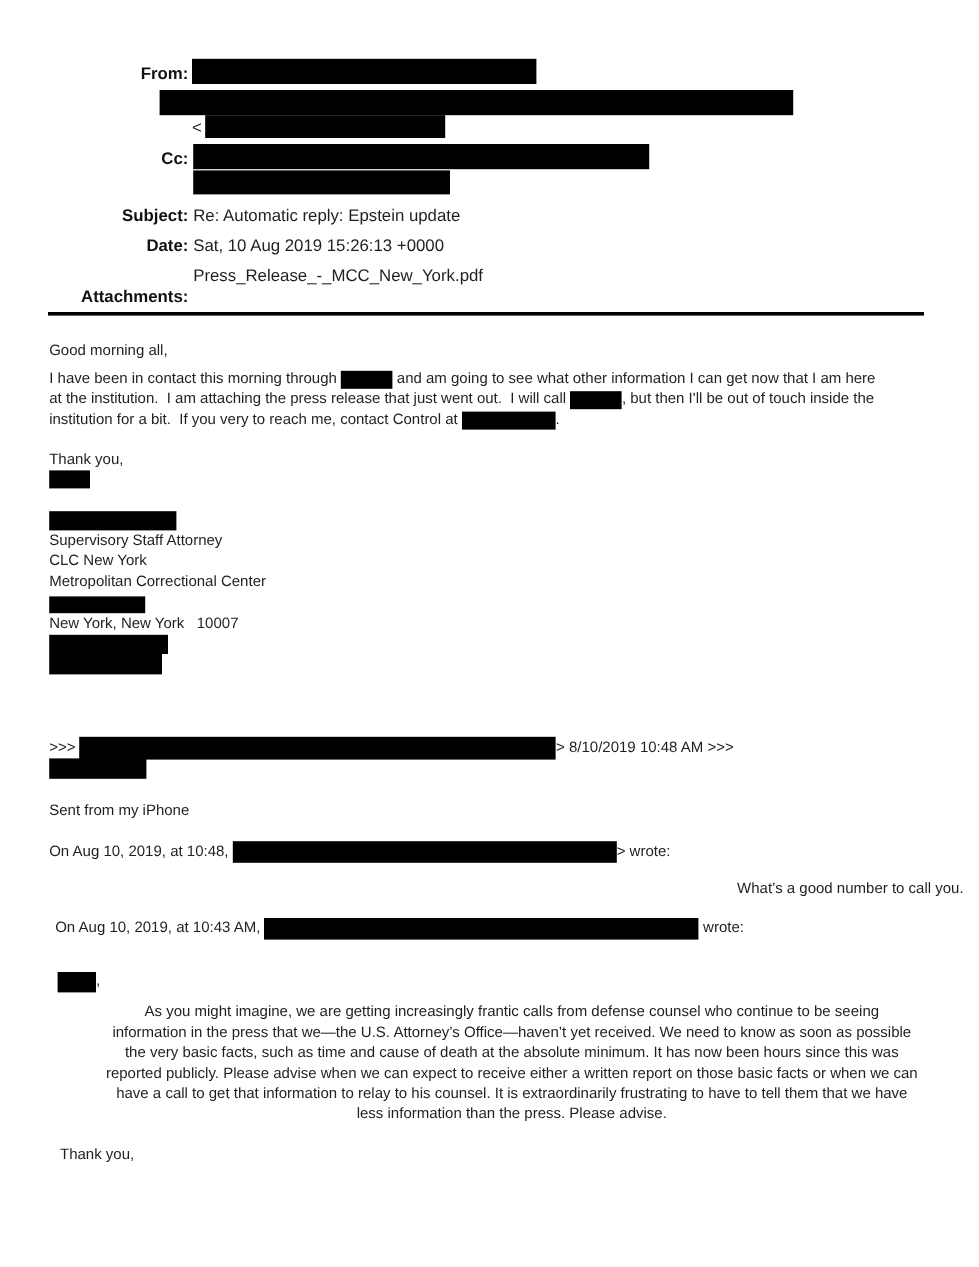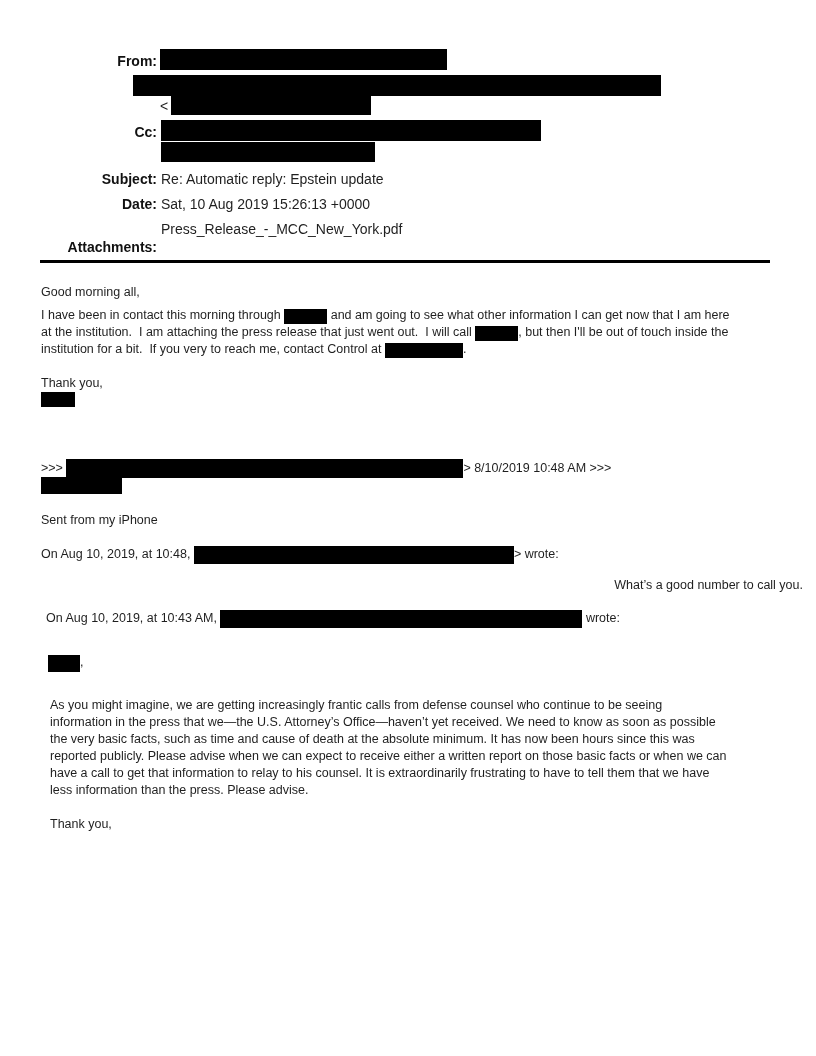--- a/index.html
+++ b/index.html
@@ -70,35 +70,45 @@
 
     <div style="margin-top:6px;">
       <div class="line"><span>I have been in contact this morning through </span><span class="rbar" style="width:43px;height:15px;"></span><span> and am going to see what other information I can get now that I am here</span></div>
       <div class="line"><span>at the institution.  I am attaching the press release that just went out.  I will call </span><span class="rbar" style="width:43px;height:15px;"></span><span>, but then I'll be out of touch inside the</span></div>
       <div class="line"><span>institution for a bit.  If you very to reach me, contact Control at </span><span class="rbar" style="width:78px;height:15px;"></span><span>.</span></div>
     </div>
 
     <div class="line" style="margin-top:17px;">Thank you,</div>
     <div class="blockbar" style="width:34px;height:15px;"></div>
 
+    <div>
+      <div class="blockbar" style="width:106px;height:16px;margin-top:19px;"></div>
+      <div class="line">Supervisory Staff Attorney</div>
+      <div class="line">CLC New York</div>
+      <div class="line">Metropolitan Correctional Center</div>
+      <div class="blockbar" style="width:80px;height:14px;margin-top:4px;"></div>
+      <div class="line">New York, New York   10007</div>
+      <div class="blockbar" style="width:99px;height:16px;margin-top:1px;"></div>
+      <div class="blockbar" style="width:94px;height:17px;"></div>
+    </div>
 
     <div class="line" style="margin-top:52px;"><span>&gt;&gt;&gt; </span><span class="rbar" style="width:397px;height:19px;margin-bottom:-3px;"></span><span>&gt; 8/10/2019 10:48 AM &gt;&gt;&gt;</span></div>
     <div class="blockbar" style="width:81px;height:17px;"></div>
 
     <div class="line" style="margin-top:18px;">Sent from my iPhone</div>
 
     <div class="line" style="margin-top:17px;"><span>On Aug 10, 2019, at 10:48, </span><span class="rbar" style="width:320px;height:18px;margin-bottom:-3px;"></span><span>&gt; wrote:</span></div>
 
     <div class="line ind1" style="margin-top:14px;text-align:right;">What’s a good number to call you.</div>
 
     <div class="line ind1" style="margin-top:16px;"><span>On Aug 10, 2019, at 10:43 AM, </span><span class="rbar" style="width:362px;height:18px;margin-bottom:-3px;"></span><span> wrote:</span></div>
 
     <div class="line ind2" style="margin-top:27px;"><span class="rbar" style="width:32px;height:17px;margin-bottom:-3px;"></span><span>,</span></div>
 
-    <div class="ind3" style="margin-top:26px;">
+    <div class="ind3" style="margin-top:9px;text-align:center;">
       <div class="line">As you might imagine, we are getting increasingly frantic calls from defense counsel who continue to be seeing</div>
       <div class="line">information in the press that we—the U.S. Attorney’s Office—haven’t yet received. We need to know as soon as possible</div>
       <div class="line">the very basic facts, such as time and cause of death at the absolute minimum. It has now been hours since this was</div>
       <div class="line">reported publicly. Please advise when we can expect to receive either a written report on those basic facts or when we can</div>
       <div class="line">have a call to get that information to relay to his counsel. It is extraordinarily frustrating to have to tell them that we have</div>
       <div class="line">less information than the press. Please advise.</div>
     </div>
 
     <div class="line ind3" style="margin-top:17px;">Thank you,</div>
 

